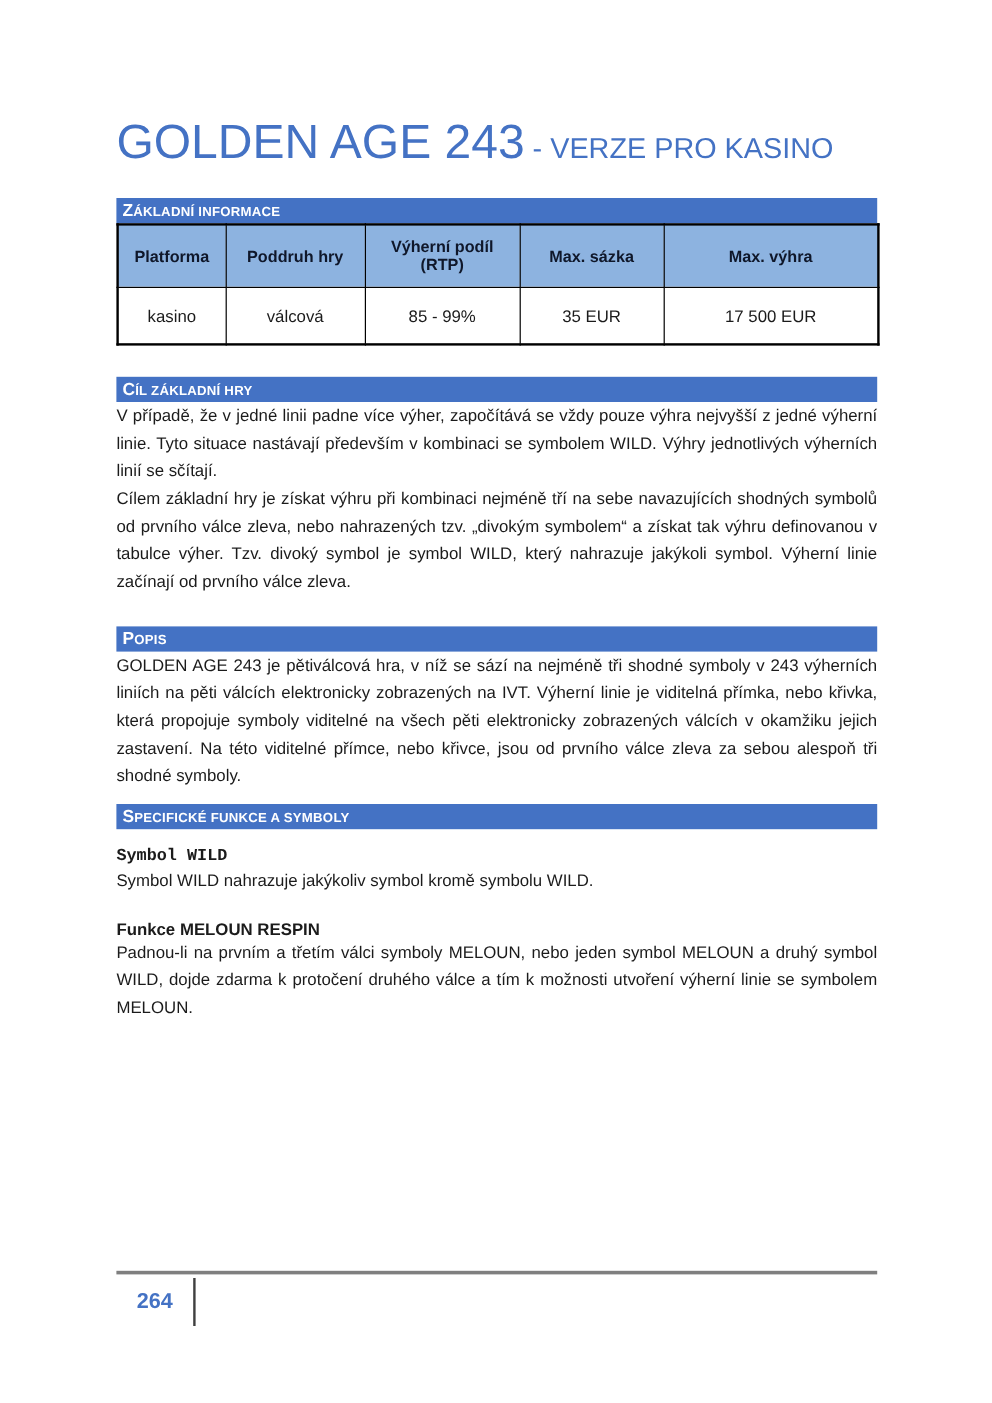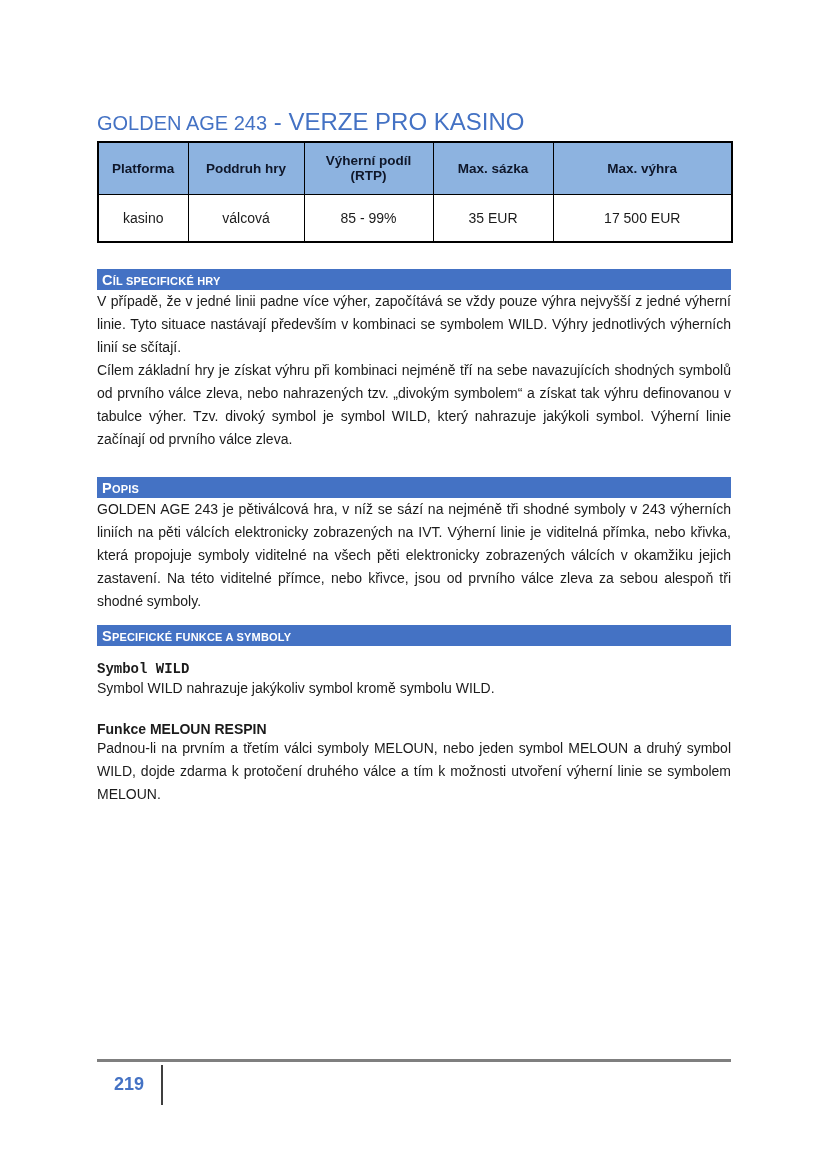--- a/index.html
+++ b/index.html
@@ -3,21 +3,21 @@
 <meta charset="utf-8">
 <style>
   html,body { margin:0; padding:0; background:#fff; }
   .page {
     position:relative; width:827px; height:1169px; background:#ffffff;
     font-family:"Liberation Sans", sans-serif; color:#1b1b1b; overflow:hidden;
   }
   .content { position:absolute; left:97px; top:0; width:634px; }
 
   .doc-title { margin:0; padding-top:101px; color:#4472C4; font-weight:normal; line-height:36px; white-space:nowrap; }
-  .doc-title .t-main { font-size:20px; letter-spacing:0px; }
+  .doc-title .t-main { font-size:40px; letter-spacing:0px; }
   .doc-title .t-sub  { font-size:24px; }
 
   .section-bar {
     background:#4472C4; color:#ffffff; font-weight:bold;
     font-size:11px; line-height:16px; padding:2.5px 5px 2.5px 5px;
     height:21px; box-sizing:border-box; letter-spacing:0.2px;
   }
   .section-bar::first-letter { font-size:14.5px; }
   .bar-basic { margin-top:22px; }
   .bar-goal  { margin-top:26px; }
@@ -60,20 +60,21 @@
   .footer-text { padding-left:10px; font-size:11.5px; line-height:18px; padding-top:2px; color:#1b1b1b; }
 </style>
 </head>
 <body>
 
 <div class="page">
   <div class="content">
 
     <h1 class="doc-title"><span class="t-main">GOLDEN AGE 243</span><span class="t-sub"> <span>- VERZE PRO KASINO</span></span></h1>
 
+    <div class="section-bar bar-basic">ZÁKLADNÍ INFORMACE</div>
 
     <table class="info-table">
       <colgroup>
         <col class="col-1">
           <col class="col-2">
           <col class="col-3">
           <col class="col-4">
           <col class="col-5">
       </colgroup>
       <thead>
@@ -89,36 +90,36 @@
         <tr>
           <td>kasino</td>
           <td>válcová</td>
           <td>85 - 99%</td>
           <td>35 EUR</td>
           <td>17 500 EUR</td>
         </tr>
       </tbody>
     </table>
 
-    <div class="section-bar bar-goal">CÍL SPECIFICKÉ HRY</div>
+    <div class="section-bar bar-goal">CÍL ZÁKLADNÍ HRY</div>
 
     <p class="body-par par-goal-2">V případě, že v jedné linii padne více výher, započítává se vždy pouze výhra nejvyšší z jedné výherní linie. Tyto situace nastávají především v kombinaci se symbolem WILD. Výhry jednotlivých výherních linií se sčítají.</p>
     <p class="body-par par-goal-1">Cílem základní hry je získat výhru při kombinaci nejméně tří na sebe navazujících shodných symbolů od prvního válce zleva, nebo nahrazených tzv. „divokým symbolem“ a získat tak výhru definovanou v tabulce výher. Tzv. divoký symbol je symbol WILD, který nahrazuje jakýkoli symbol. Výherní linie začínají od prvního válce zleva.</p>
 
     <div class="section-bar bar-popis">POPIS</div>
 
     <p class="body-par par-popis">GOLDEN AGE 243 je pětiválcová hra, v níž se sází na nejméně tři shodné symboly v 243 výherních liniích na pěti válcích elektronicky zobrazených na IVT. Výherní linie je viditelná přímka, nebo křivka, která propojuje symboly viditelné na všech pěti elektronicky zobrazených válcích v okamžiku jejich zastavení. Na této viditelné přímce, nebo křivce, jsou od prvního válce zleva za sebou alespoň tři shodné symboly.</p>
 
     <div class="section-bar bar-spec">SPECIFICKÉ FUNKCE A SYMBOLY</div>
 
     <p class="sub-heading sub-wild">Symbol WILD</p>
     <p class="body-par txt-wild">Symbol WILD nahrazuje jakýkoliv symbol kromě symbolu WILD.</p>
 
     <p class="sub-heading sub-meloun">Funkce MELOUN RESPIN</p>
     <p class="body-par txt-meloun">Padnou-li na prvním a třetím válci symboly MELOUN, nebo jeden symbol MELOUN a druhý symbol WILD, dojde zdarma k protočení druhého válce a tím k možnosti utvoření výherní linie se symbolem MELOUN.</p>
 
   </div>
 
   <div class="footer">
-    <div class="page-number">219</div>
+    <div class="page-number">264</div>
     <div class="footer-divider"></div>
   </div>
 </div>
 
 </body></html>

